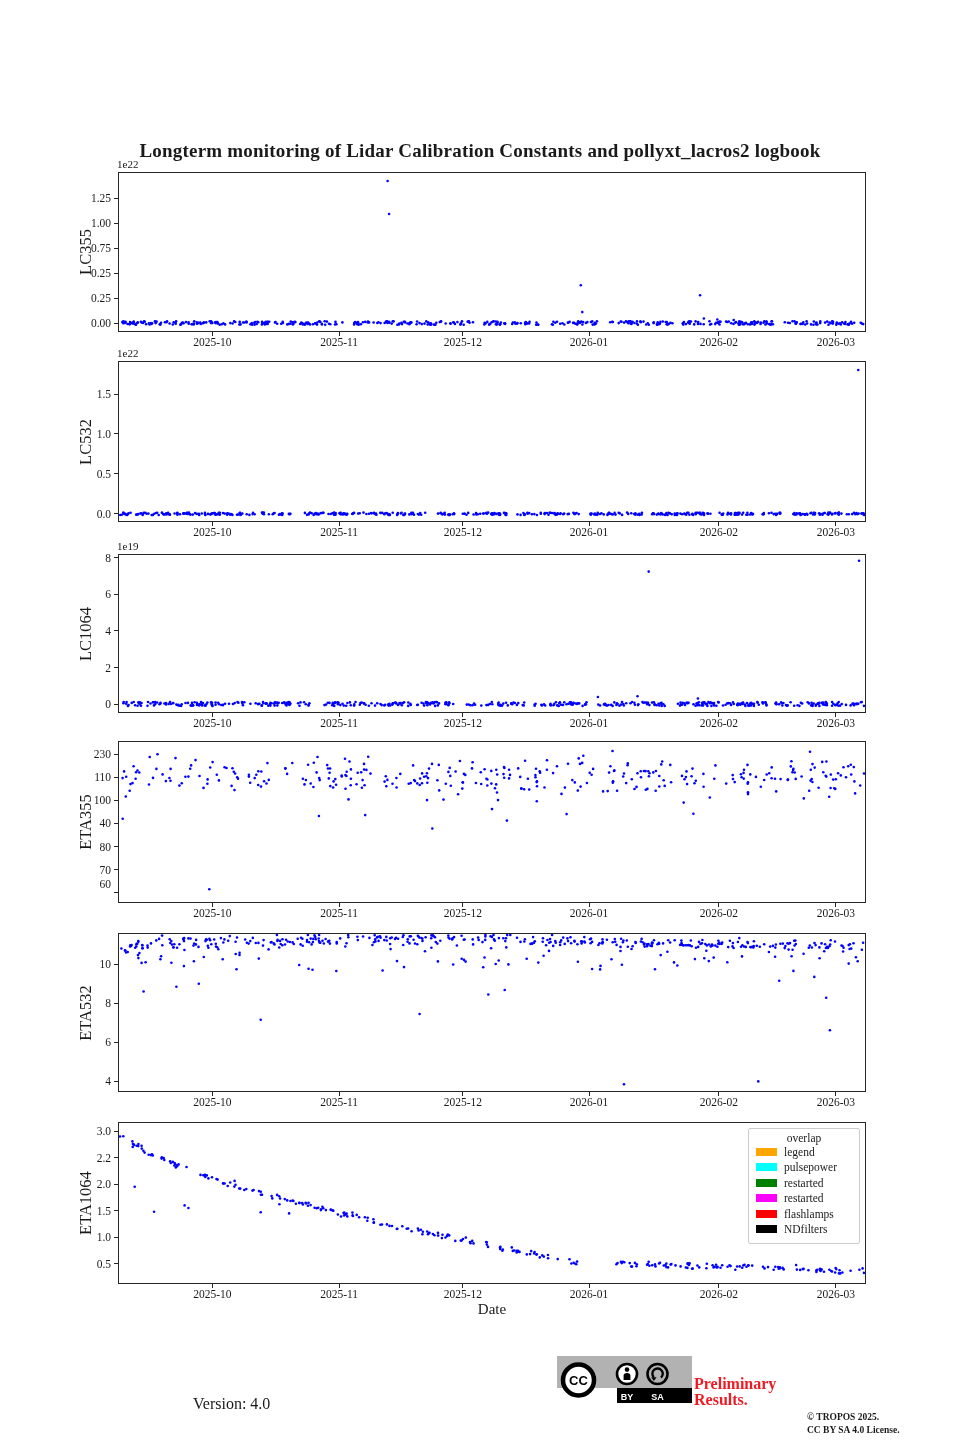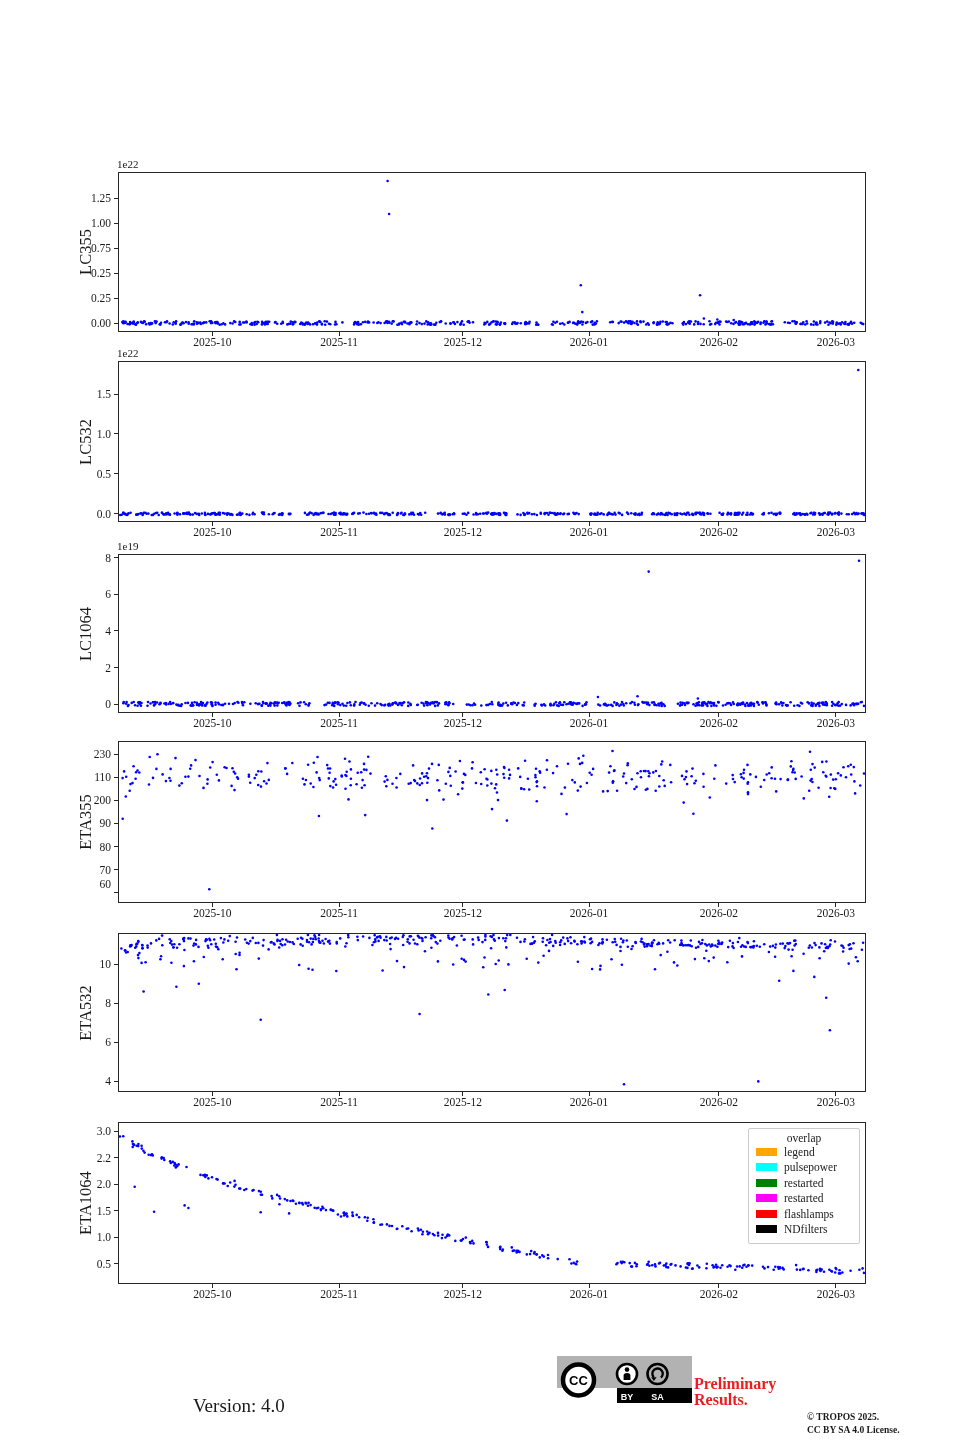--- a/index.html
+++ b/index.html
@@ -16,29 +16,30 @@
   .yticklabel{position:absolute;left:-50px;width:42px;text-align:right;font-size:11.5px;line-height:14px;}
   .xtick{position:absolute;bottom:-5px;width:1px;height:4px;background:#262626;}
   .xticklabel{position:absolute;top:calc(100% + 5px);width:64px;margin-left:-32px;text-align:center;
               font-size:11.5px;line-height:13px;}
   .xlabel{position:absolute;top:1301px;left:119px;width:746px;text-align:center;font-size:15px;}
   .legend{position:absolute;left:629px;top:5px;width:110px;height:114px;background:#fff;
           border:1px solid #ccc;border-radius:2px;font-size:11.5px;z-index:5;}
   .legend-title{text-align:center;margin-top:3px;}
   .lg-row{display:flex;align-items:center;height:15.5px;padding-left:7px;}
   .lg-swatch{width:21px;height:8px;margin-right:7px;flex:0 0 auto;}
-  .version{position:absolute;left:193px;top:1395px;font-size:19px;}
+  .version{position:absolute;left:193px;top:1395px;font-size:16px;}
   .badge{position:absolute;left:557px;top:1356px;width:135px;height:48px;}
   .prelim{position:absolute;left:694px;top:1352px;font-size:16px;font-weight:bold;line-height:16px;margin-top:24px;}
   .tropos{position:absolute;left:807px;top:1411px;font-size:9.5px;font-weight:bold;line-height:12.5px;}
 </style>
 </head>
 <body>
 
 <div class="figure">
+  <div class="fig-title">Longterm monitoring of Lidar Calibration Constants and pollyxt_lacros2 logbook</div>
 
   <div class="subplot" style="top:172px;height:158px;">
     <div class="pts">
         <svg width="746" height="158" xmlns="http://www.w3.org/2000/svg">
           <circle cx="54.7" cy="149.3" r="1.3" fill="#0000ff"></circle>
           <circle cx="673.5" cy="148.3" r="1.3" fill="#0000ff"></circle>
           <circle cx="30.6" cy="151.4" r="1.3" fill="#0000ff"></circle>
           <circle cx="120.7" cy="148.9" r="1.3" fill="#0000ff"></circle>
           <circle cx="297.6" cy="151.3" r="1.3" fill="#0000ff"></circle>
           <circle cx="406.1" cy="150.7" r="1.3" fill="#0000ff"></circle>
@@ -2005,23 +2006,23 @@
       </div>
     <div class="ylabel">ETA355</div>
     <div class="yticks">
         <div class="ytick" style="top:150.3px"></div>
         <div class="yticklabel" style="top:135px">60</div>
         <div class="ytick" style="top:127.1px"></div>
         <div class="yticklabel" style="top:120.6px">70</div>
         <div class="ytick" style="top:104.0px"></div>
         <div class="yticklabel" style="top:97.5px">80</div>
         <div class="ytick" style="top:80.9px"></div>
-        <div class="yticklabel" style="top:74.4px">90</div>
+        <div class="yticklabel" style="top:74.4px">40</div>
         <div class="ytick" style="top:57.8px"></div>
-        <div class="yticklabel" style="top:51.3px">200</div>
+        <div class="yticklabel" style="top:51.3px">100</div>
         <div class="ytick" style="top:34.6px"></div>
         <div class="yticklabel" style="top:28.1px">110</div>
         <div class="ytick" style="top:11.5px"></div>
         <div class="yticklabel" style="top:5.0px">230</div>
       </div>
     <div class="xticks">
         <div class="xtick" style="left:92.8px"></div>
         <div class="xticklabel" style="left:93.3px">2025-10</div>
         <div class="xtick" style="left:219.6px"></div>
         <div class="xticklabel" style="left:220.1px">2025-11</div>
@@ -2903,20 +2904,21 @@
         <span class="lg-swatch" style="background: rgb(255, 0, 0);"></span>
         <span>flashlamps</span>
       </div>
       <div class="lg-row">
         <span class="lg-swatch" style="background: rgb(0, 0, 0);"></span>
         <span>NDfilters</span>
       </div>
     </div>
   </div>
 
+  <div class="xlabel">Date</div>
 
   <div class="version">Version: 4.0</div>
 
   <svg class="badge" viewBox="0 0 135 48">
     <rect x="0" y="0" width="135" height="32" fill="#b2b2b2"></rect>
     <rect x="60" y="32" width="75" height="15" fill="#000"></rect>
     <g>
       <circle cx="21.5" cy="24" r="15.5" fill="#fff" stroke="#000" stroke-width="4.5"></circle>
       <text x="21.5" y="29" font-size="13" font-weight="bold" text-anchor="middle" font-family="Liberation Sans, DejaVu Sans, sans-serif" fill="#000">CC</text>
     </g>

